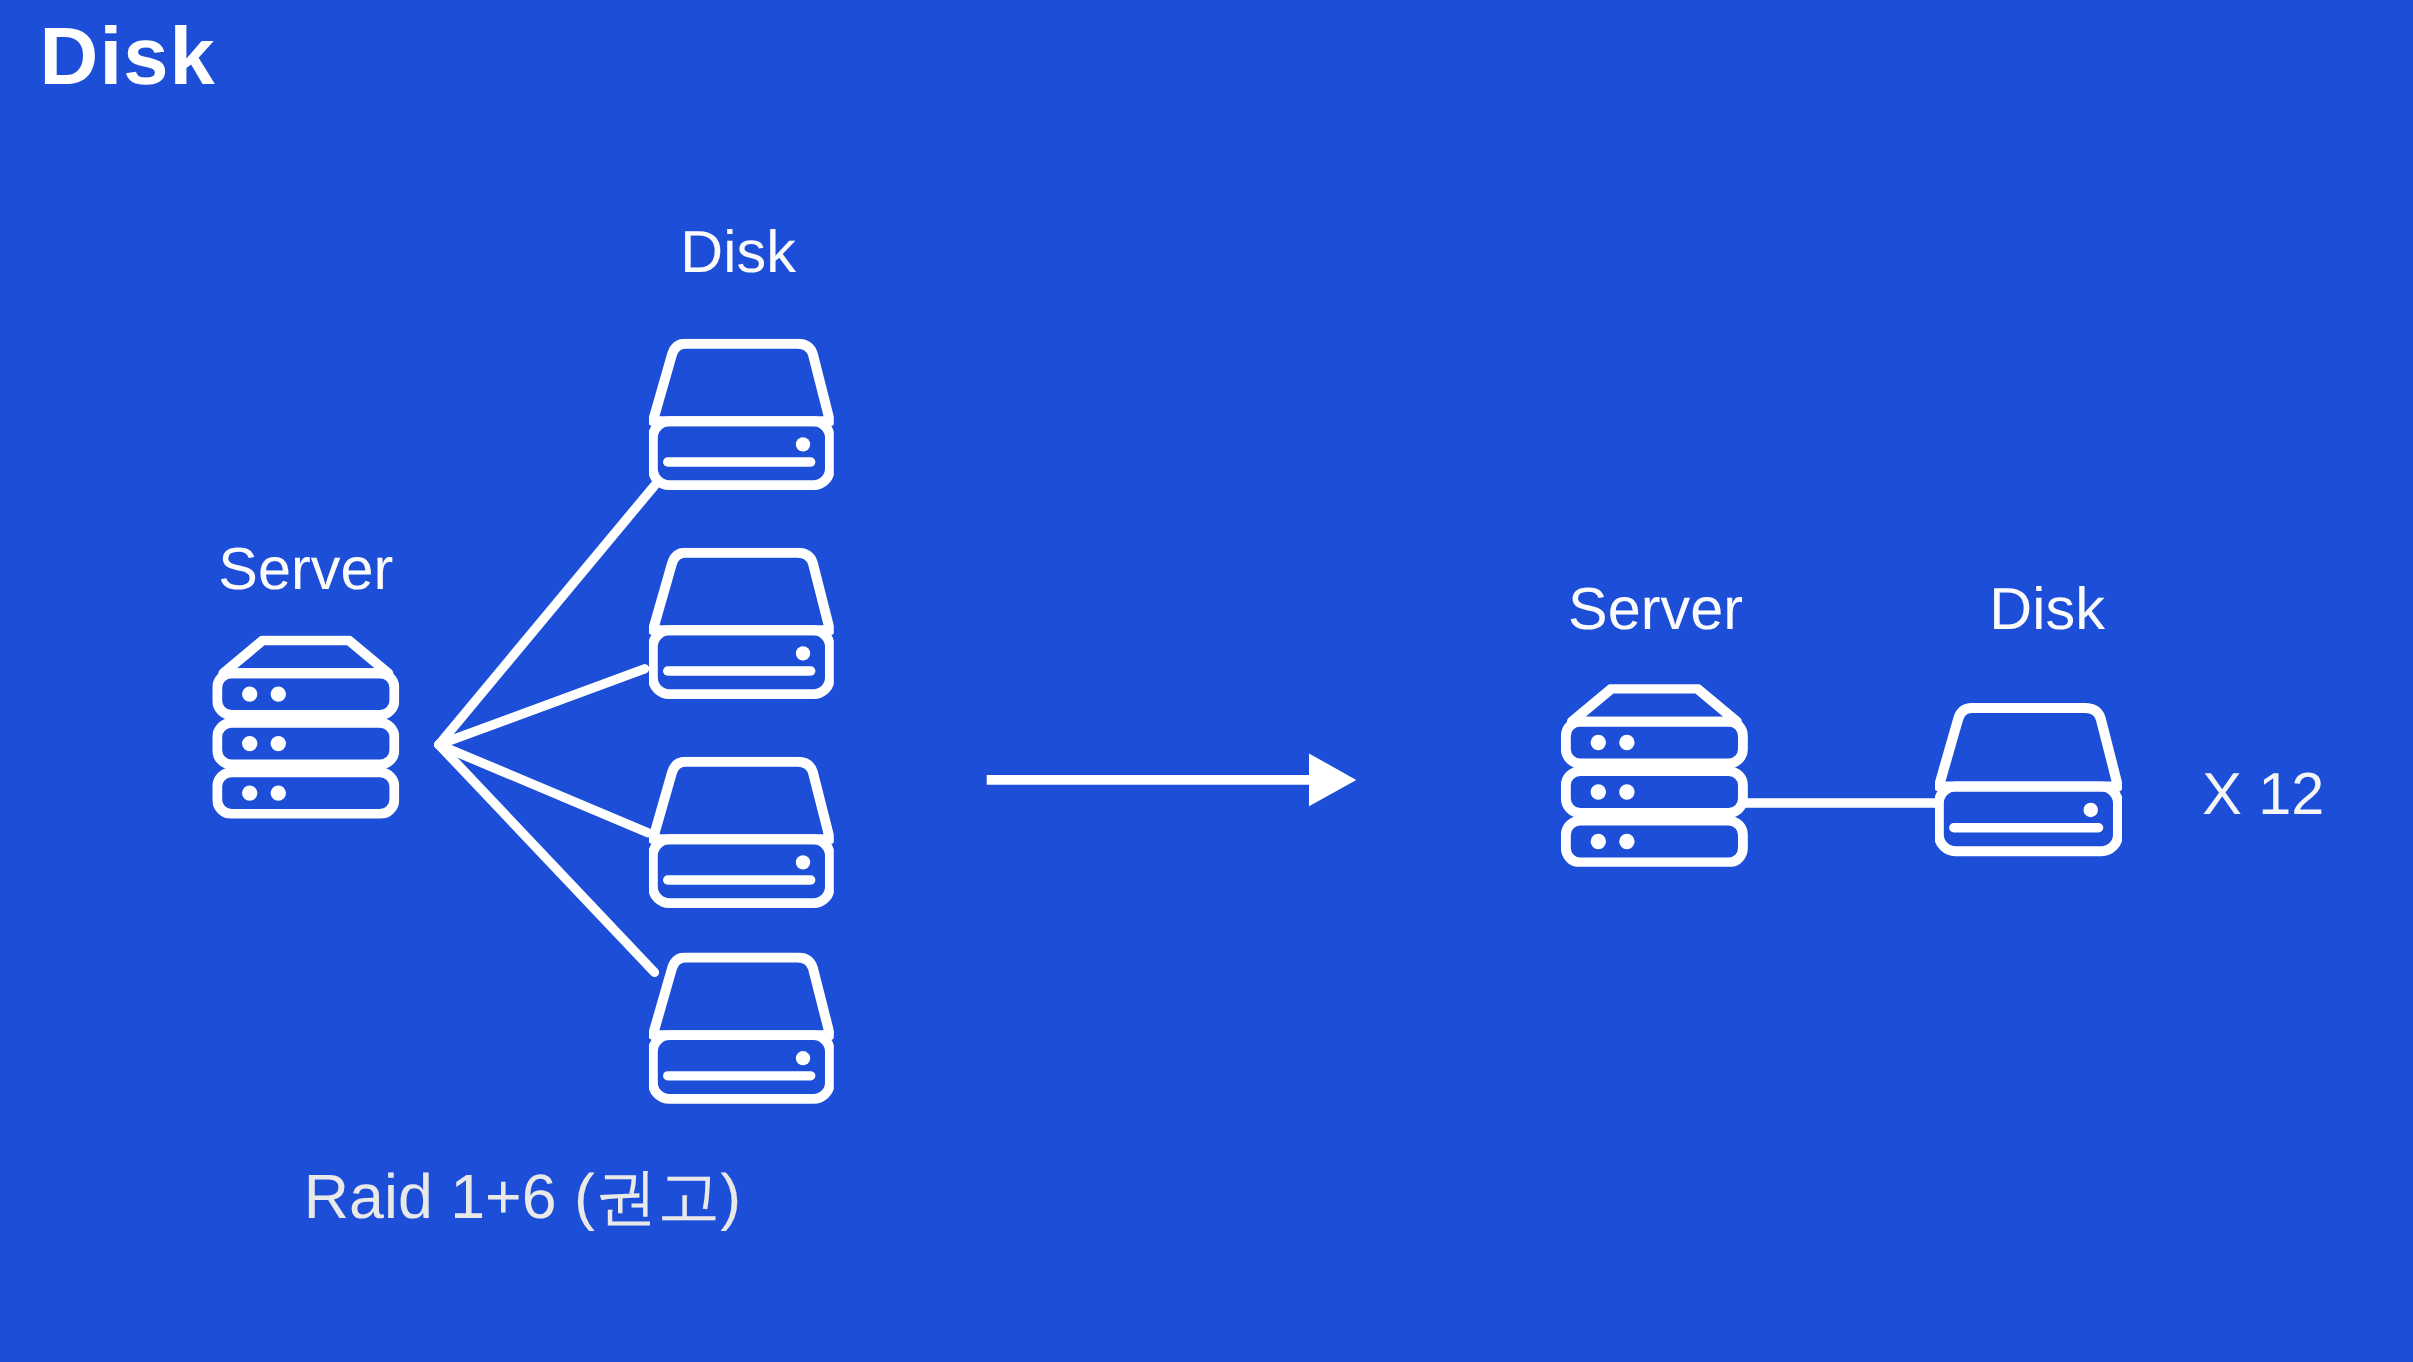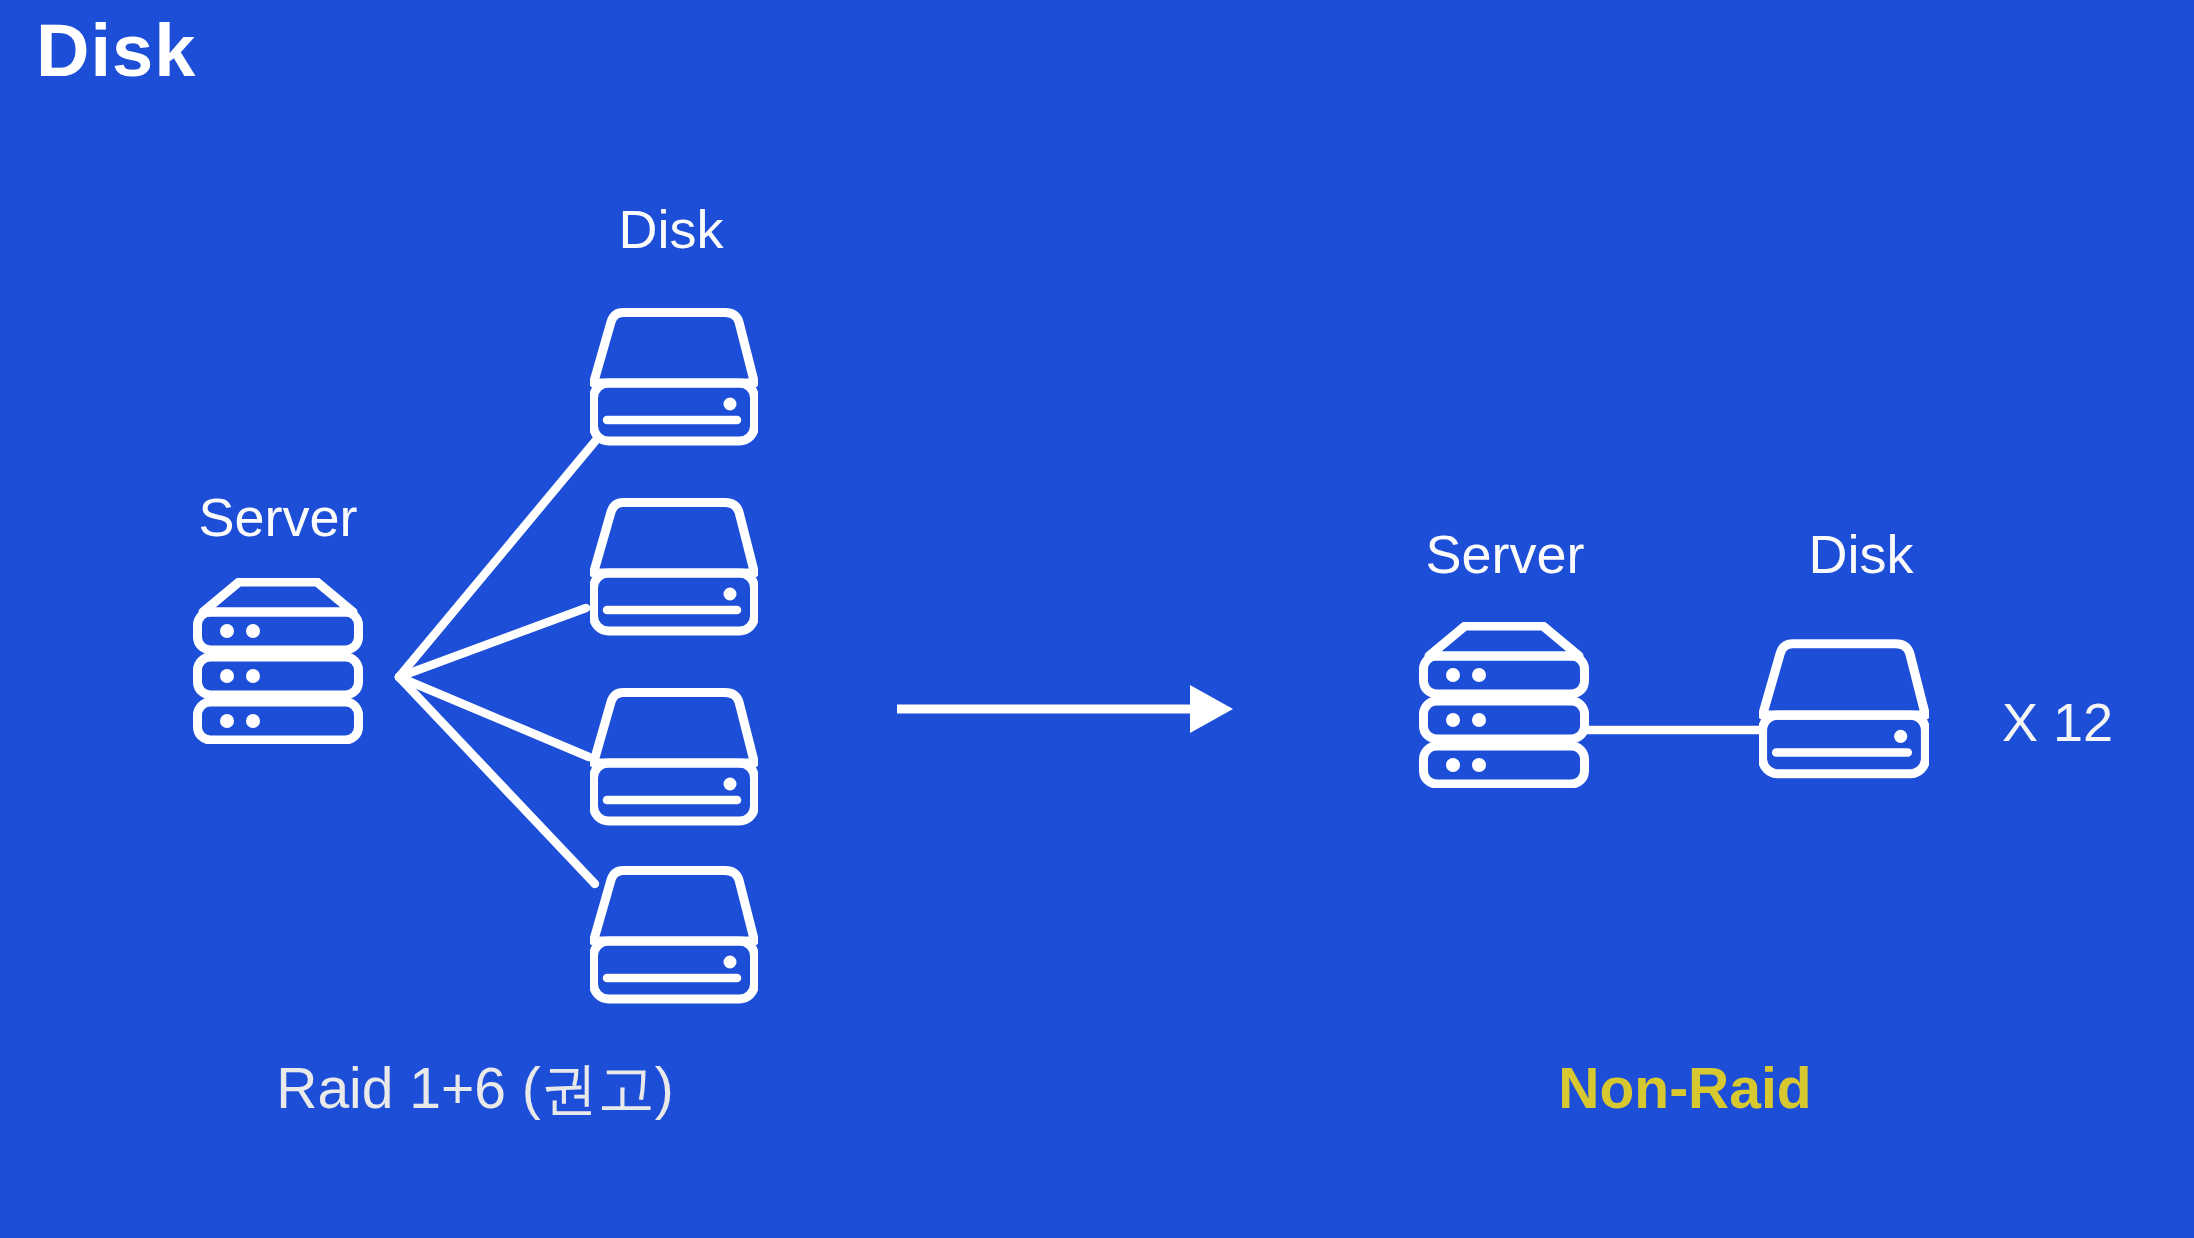--- a/index.html
+++ b/index.html
@@ -114,15 +114,14 @@
     <use href="#sym-disk" x="1759" y="639" width="170" height="140"></use>
   </svg>
 
   <div class="abs label" style="left:671px; top:202px;">Disk</div>
   <div class="abs label" style="left:278px; top:490px;">Server</div>
   <div class="abs caption" style="left:475px; top:1060px;">Raid 1+6 (권고)</div>
 
   <div class="abs label" style="left:1505px; top:527px;">Server</div>
   <div class="abs label" style="left:1861px; top:527px;">Disk</div>
   <div class="abs multiplier" style="left:2002px; top:675px;margin-top:20px;">X 12</div>
-  <div class="abs caption highlight" style="left: 1685px; top: 1060px; color: rgb(216, 200, 47);">Non-Raid</div>
 
 </div>
 
 </body></html>

